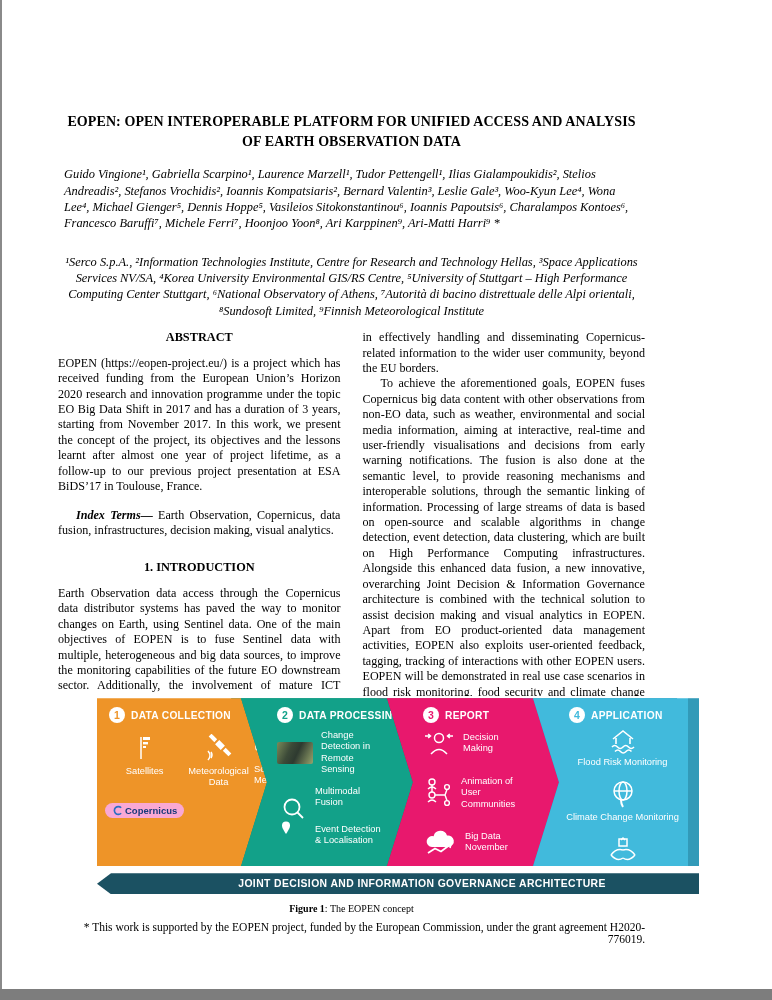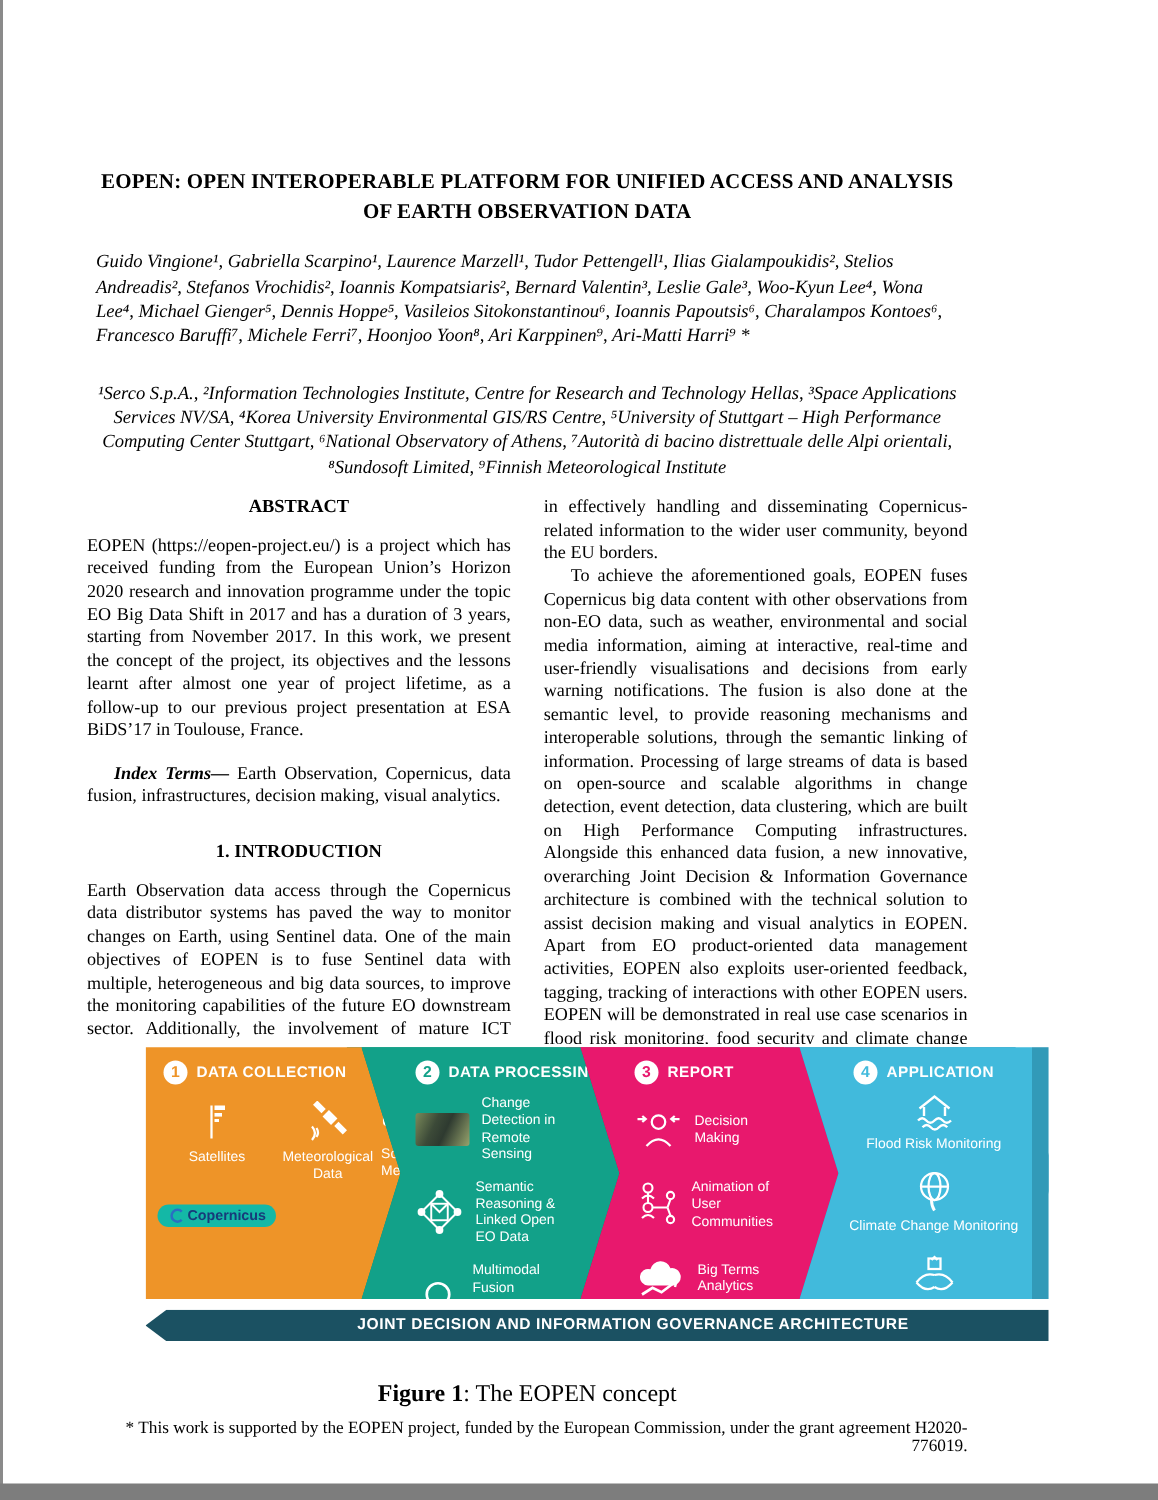--- a/index.html
+++ b/index.html
@@ -43,31 +43,31 @@
            grid-template-columns:1fr 1fr 1fr; row-gap:14px; column-gap:4px; }
   .cell { display:flex; flex-direction:column; align-items:center; text-align:center; gap:4px; }
 
   .rows { position:absolute; top:32px; left:36px; right:30px; display:flex; flex-direction:column; }
   .row { display:flex; align-items:center; gap:8px; }
   .stack2 { display:flex; flex-direction:column; gap:16px; }
 
   .centerlist { position:absolute; top:30px; left:30px; right:20px; display:flex; flex-direction:column;
                 align-items:center; gap:3px; text-align:center; }
 
-  .cop-pill { background:#14b8a6; border-radius:9px; padding:2px 7px; display:flex; align-items:center; gap:2px; }
+  .cop-pill { background:#f9a8d4; border-radius:9px; padding:2px 7px; display:flex; align-items:center; gap:2px; }
   .cop-text { color:#173a7a; font-size:9.5px; font-weight:bold; }
   .thumb { width:36px; height:22px; border-radius:2px;
            background:linear-gradient(115deg,#7a8a5a 0%,#3c4a38 35%,#2e3a30 55%,#97a46d 100%); }
   .s4strip { position:absolute; right:0; top:0; width:14px; height:100%; background:rgba(0,40,60,.22); }
 
   .banner { margin-top:7px; width:650px; height:21px; background:#1b5162; color:#fff; display:flex;
             align-items:center; justify-content:center; font-weight:bold; font-size:10.4px; letter-spacing:.4px;
             clip-path:polygon(0 50%, 14px 0, calc(100% - 14px) 0, 100% 50%, calc(100% - 14px) 100%, 14px 100%); }
 
-  .caption { margin-top:27px; text-align:center; font-size:16px; }
+  .caption { margin-top:9px; text-align:center; font-size:10px; }
   .caption .cap-label { font-weight:bold; }
   .footnote { margin-top:7px; font-size:11.5px; text-align:right; }
 </style>
 </head>
 <body>
 
 <div class="edge-left"></div>
 <div class="page">
   <div class="content">
 
@@ -149,54 +149,39 @@
           <div class="sec-head" style="left:36px;">
             <span class="badge" style="color: rgb(18, 161, 137);">2</span>
             <span class="sec-title">DATA PROCESSING</span>
           </div>
           <div class="rows" style="gap:11px;">
             <div class="row">
               <span class="thumb icn"></span>
               <span class="lbl">Change Detection in Remote Sensing</span>
             </div>
             <div class="row">
-              <svg class="icn" width="32" height="32" viewBox="0 0 32 32" fill="none" stroke="#fff" stroke-width="1.3">
-                <line x1="16" y1="4" x2="28" y2="16"></line>
-                  <line x1="28" y1="16" x2="16" y2="28"></line>
-                <line x1="16" y1="28" x2="4" y2="16"></line>
-                  <line x1="4" y1="16" x2="16" y2="4"></line>
-                <rect x="10.5" y="10.5" width="11" height="11"></rect>
-                <path d="M10.5 10.5 L16 16 L21.5 10.5"></path>
-                <circle cx="16" cy="4" r="2.6" fill="#fff" stroke="none"></circle>
-                <circle cx="28" cy="16" r="2.6" fill="#fff" stroke="none"></circle>
-                <circle cx="16" cy="28" r="2.6" fill="#fff" stroke="none"></circle>
-                <circle cx="4" cy="16" r="2.6" fill="#fff" stroke="none"></circle>
-              </svg>
-              <span class="lbl">Semantic Reasoning &amp; Linked Open EO Data</span>
-            </div>
-            <div class="row">
               <svg class="icn" width="30" height="40" viewBox="0 0 30 40" fill="none" stroke="#fff" stroke-width="1.8">
                 <circle cx="15" cy="11" r="7.5"></circle>
                 <line x1="20.5" y1="16.5" x2="26" y2="22"></line>
                 <path d="M9 38 c-3-4.5 -4-6.5 -4-8.5 a4 4 0 0 1 8 0 c0 2 -1 4 -4 8.5 z" fill="#fff" stroke="none"></path>
               </svg>
               <span class="stack2">
                 <span class="lbl">Multimodal Fusion</span>
                 <span class="lbl">Event Detection &amp; Localisation</span>
               </span>
             </div>
           </div>
         </div>
 
         <div class="chev clip-mid" style="left: 290px; width: 172px; z-index: 7; background-color: rgb(232, 24, 109);">
           <div class="sec-head" style="left:36px;">
             <span class="badge" style="color: rgb(232, 24, 109);">3</span>
             <span class="sec-title">REPORT</span>
           </div>
-          <div class="rows" style="gap:18px; top:40px;">
+          <div class="rows" style="gap:18px; top:30px;">
             <div class="row">
               <svg class="icn" width="32" height="30" viewBox="0 0 32 30" fill="none" stroke="#fff" stroke-width="1.5">
                 <circle cx="16" cy="10" r="4.5"></circle>
                 <path d="M8 26 q8 -9 16 0"></path>
                 <path d="M2 8 h5 M5.2 6 L7.5 8 L5.2 10"></path>
                 <path d="M30 8 h-5 M26.8 6 L24.5 8 L26.8 10"></path>
               </svg>
               <span class="lbl">Decision Making</span>
             </div>
             <div class="row">
@@ -213,21 +198,21 @@
                 <line x1="22" y1="18" x2="24" y2="23.5"></line>
               </svg>
               <span class="lbl">Animation of User Communities</span>
             </div>
             <div class="row">
               <svg class="icn" width="34" height="28" viewBox="0 0 34 28" fill="none">
                 <path d="M9 19 a5.5 5.5 0 1 1 1.6 -10.8 A7 7 0 0 1 24 7.5 a5 5 0 0 1 2 11.5 z" fill="#fff"></path>
                 <path d="M5 25 L12 20.5 L18 23.5 L28 16" stroke="#fff" stroke-width="1.8"></path>
                 <path d="M28 16 l-4 .5 M28 16 l-1 4" stroke="#fff" stroke-width="1.6"></path>
               </svg>
-              <span class="lbl">Big Terms Analytics</span>
+              <span class="lbl">Big Data November</span>
             </div>
           </div>
         </div>
 
         <div class="chev clip-last" style="left: 436px; width: 169px; z-index: 8; background-color: rgb(65, 186, 220);">
           <div class="s4strip"></div>
           <div class="sec-head" style="left:36px;">
             <span class="badge" style="color: rgb(65, 186, 220);">4</span>
             <span class="sec-title">APPLICATION</span>
           </div>

